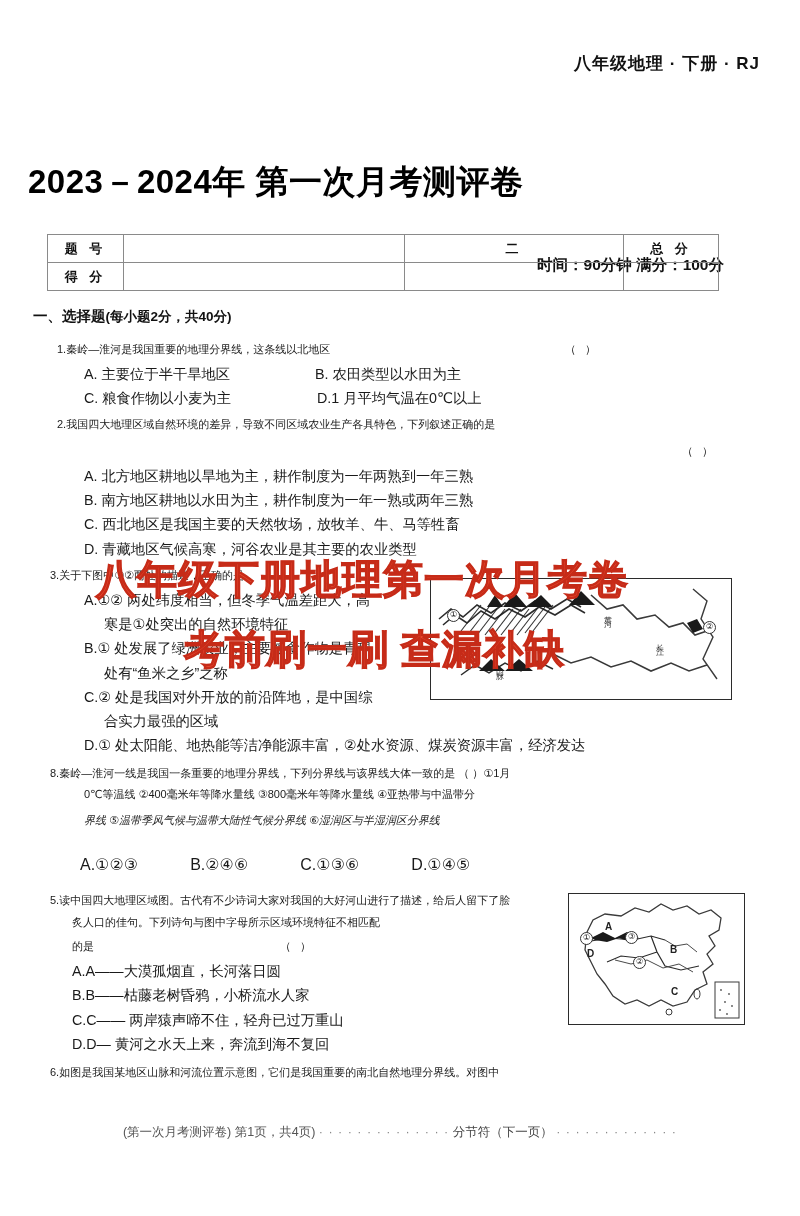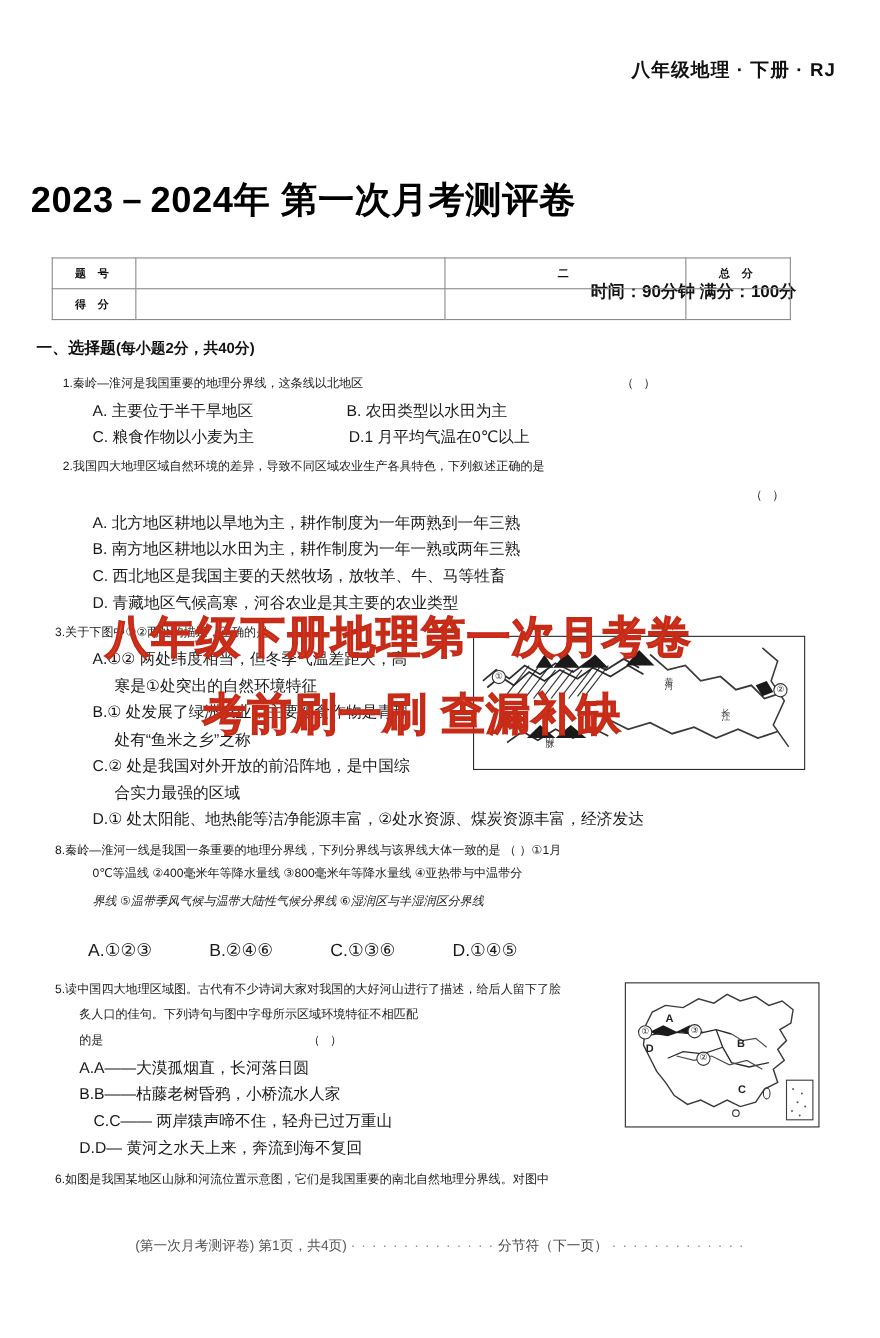--- a/index.html
+++ b/index.html
@@ -61,21 +61,21 @@
     position: absolute;
     top: 234px;
     left: 47px;
     width: 667px;
     border-collapse: collapse;
     table-layout: fixed;
   }
   .score-table td {
     border: 1px solid #8a8a8a;
     height: 27px;
-    font-size: 10px;
+    font-size: 13px;
     font-weight: 700;
     text-align: center;
     vertical-align: middle;
     letter-spacing: 4px;
     padding: 0;
     color: #111;
   }
   .score-table .col-label { width: 75px; }
   .score-table .col-one   { width: 280px; }
   .score-table .col-two   { width: 218px; }
@@ -131,21 +131,21 @@
   #q4-choices { left: 80px; top: 855px; font-size: 16px; }
   #q4-choices span { display:inline-block; }
   .ch-gap { width: 52px; }
 
   #q5-stem  { left: 50px;  top: 890px; }
   #q5-l2    { left: 72px;  top: 912px; }
   #q5-l3    { left: 72px;  top: 936px; }
   #q5-paren { left: 280px; top: 936px; }
   #q5-a     { left: 72px;  top: 961px; }
   #q5-b     { left: 72px;  top: 985px; }
-  #q5-c     { left: 72px;  top: 1010px; margin-left: 13px; }
+  #q5-c     { left: 72px;  top: 1010px; }
   #q5-d     { left: 72px;  top: 1034px; }
 
   #q6-stem  { left: 50px;  top: 1062px; }
 
   
   .map-box {
     position: absolute;
     border: 1.5px solid #2b2b2b;
     background: #fff;
     overflow: hidden;

